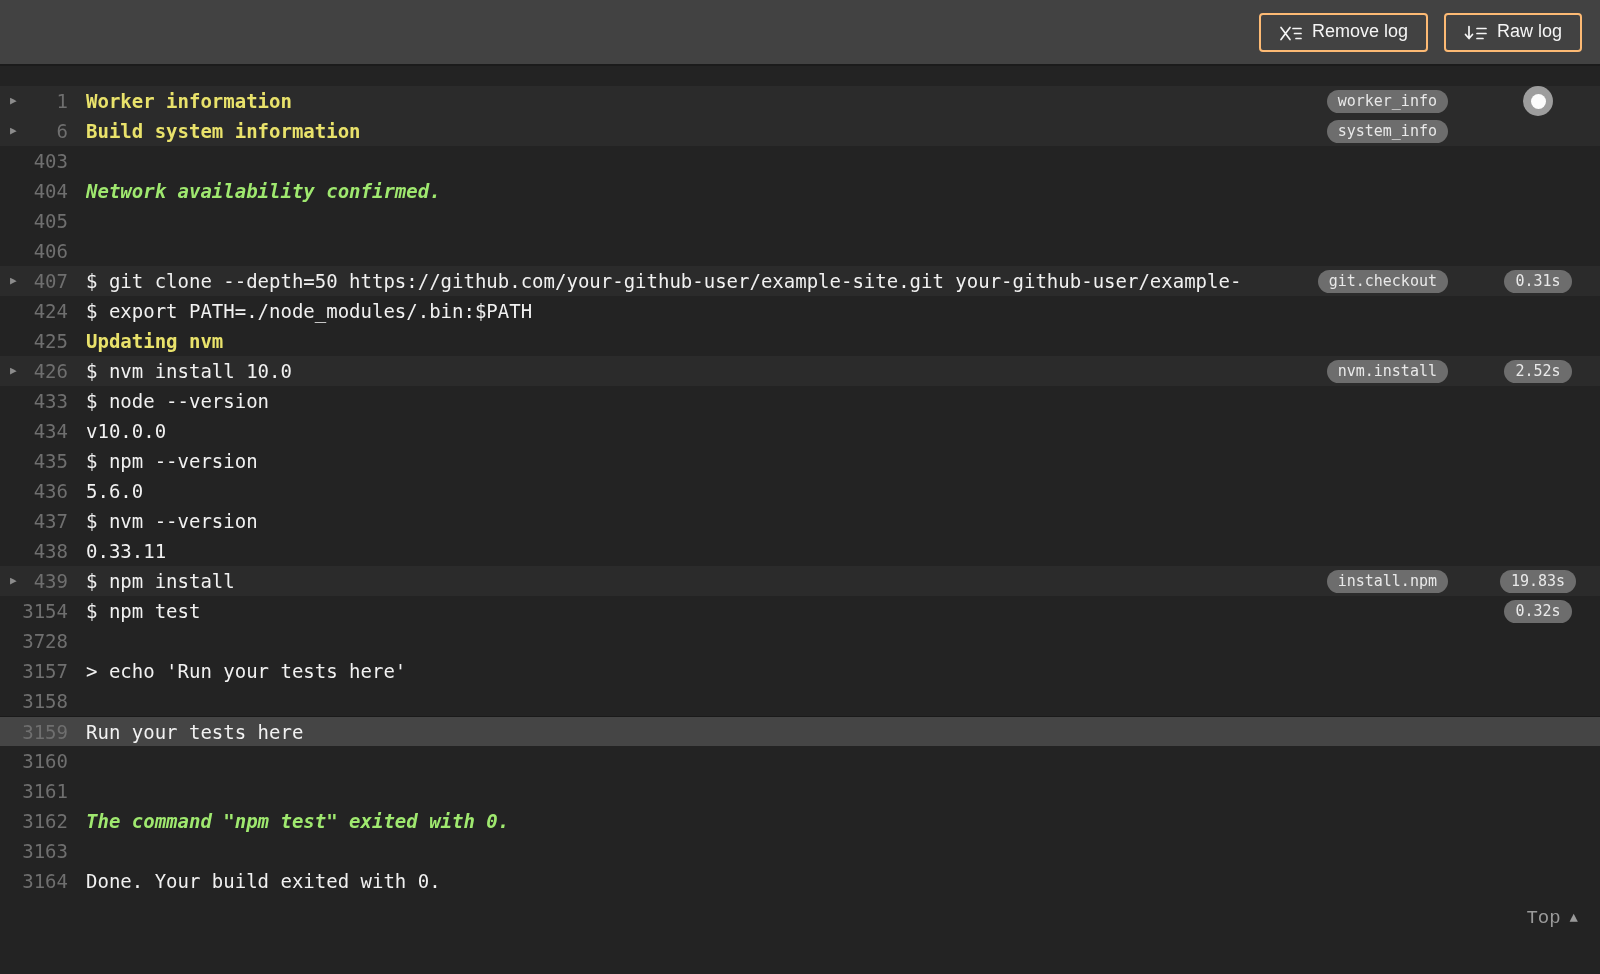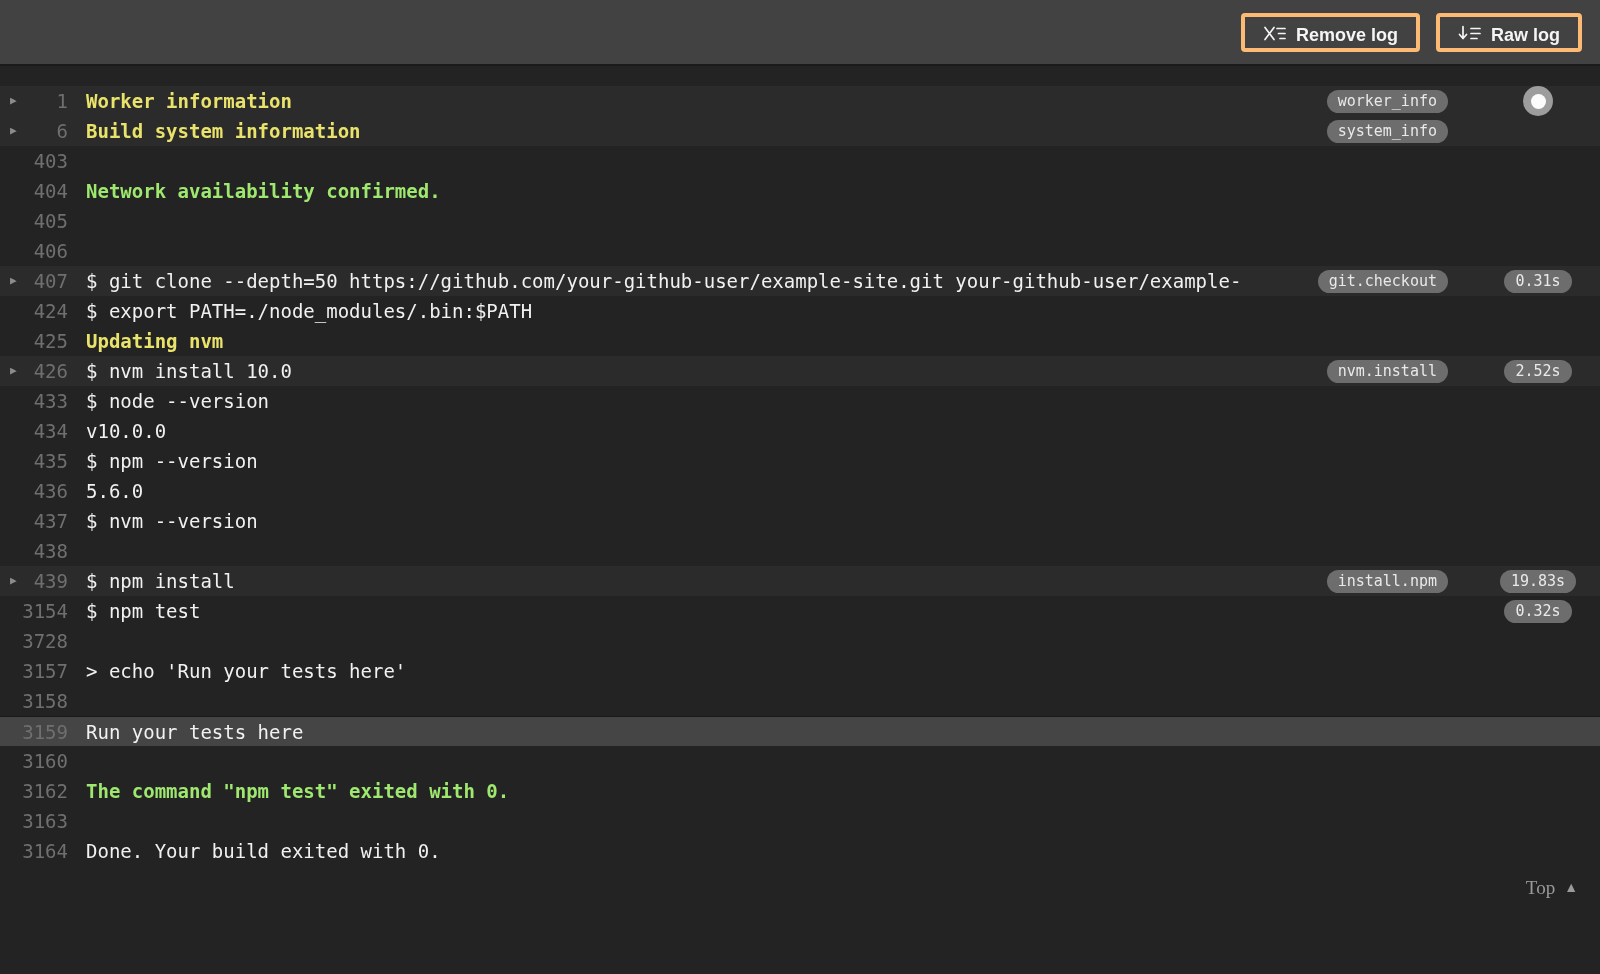--- a/index.html
+++ b/index.html
@@ -15,32 +15,31 @@
     background: #424242;
     border-bottom: 2px solid #1b1b1b;
     display: flex;
     align-items: center;
     justify-content: flex-end;
     padding-right: 18px;
     gap: 16px;
   }
   .tb-btn {
     display: flex;
-    align-items: flex-start;
+    align-items: flex-end;
     gap: 10px;
     background: transparent;
-    border: 4px solid #fdba74;
+    border: 2px solid #fdba74;
     border-radius: 4px;
     color: #f5f5f5;
     font-family: "Liberation Sans", sans-serif;
     font-size: 18px;
     padding: 8px 18px;
     height: 39px;
     cursor: pointer;
-    font-weight: bold;
   }
   .tb-btn svg { display: block; }
 
   
   .log-body { padding-top: 20px; }
   .row {
     height: 30px;
     display: flex;
     align-items: center;
     font-size: 19px;
@@ -67,21 +66,21 @@
     cursor: pointer;
   }
   .text {
     flex: 1;
     min-width: 0;
     margin-left: 18px;
     white-space: pre;
     overflow: hidden;
   }
   .text.yellow { color: #e9e26b; font-weight: bold; }
-  .text.green  { color: #9fe86f; font-weight: bold; }
+  .text.green  { color: #9fe86f; font-weight: bold; font-style: italic; }
 
   .pill {
     background: #6d6d6d;
     color: #e9e9e9;
     font-size: 15px;
     line-height: 13px;
     padding: 5px 11px;
     border-radius: 12px;
     white-space: nowrap;
   }
@@ -114,21 +113,21 @@
   
   .footer {
     height: 44px;
     display: flex;
     align-items: center;
     justify-content: flex-end;
     padding-right: 22px;
   }
   .top-link {
     color: #9a9a9a;
-    font-family: Liberation Serif, serif;
+    font-family: Liberation Mono, monospace;
     font-size: 19px;
     display: flex;
     align-items: center;
     gap: 9px;
     cursor: pointer;
     text-decoration: none;
     text-align: right;
   }
   .top-link .caret { font-size: 14px; color: #9a9a9a; }
 </style>
@@ -333,20 +332,21 @@
       
     </span>
     <span class="durcol">
       
       
     </span>
   </div>
     <div class="row">
     <span class="arrow hidden">▶</span>
     <span class="num">438</span>
+    <span class="text">0.33.11</span>
     <span class="tagcol">
       
     </span>
     <span class="durcol">
       
       
     </span>
   </div>
     <div class="row band">
     <span class="arrow">▶</span>
@@ -416,20 +416,32 @@
       
     </span>
     <span class="durcol">
       
       
     </span>
   </div>
     <div class="row">
     <span class="arrow hidden">▶</span>
     <span class="num">3160</span>
+    <span class="text"></span>
+    <span class="tagcol">
+      
+    </span>
+    <span class="durcol">
+      
+      
+    </span>
+  </div>
+    <div class="row">
+    <span class="arrow hidden">▶</span>
+    <span class="num">3161</span>
     <span class="text"></span>
     <span class="tagcol">
       
     </span>
     <span class="durcol">
       
       
     </span>
   </div>
     <div class="row">

